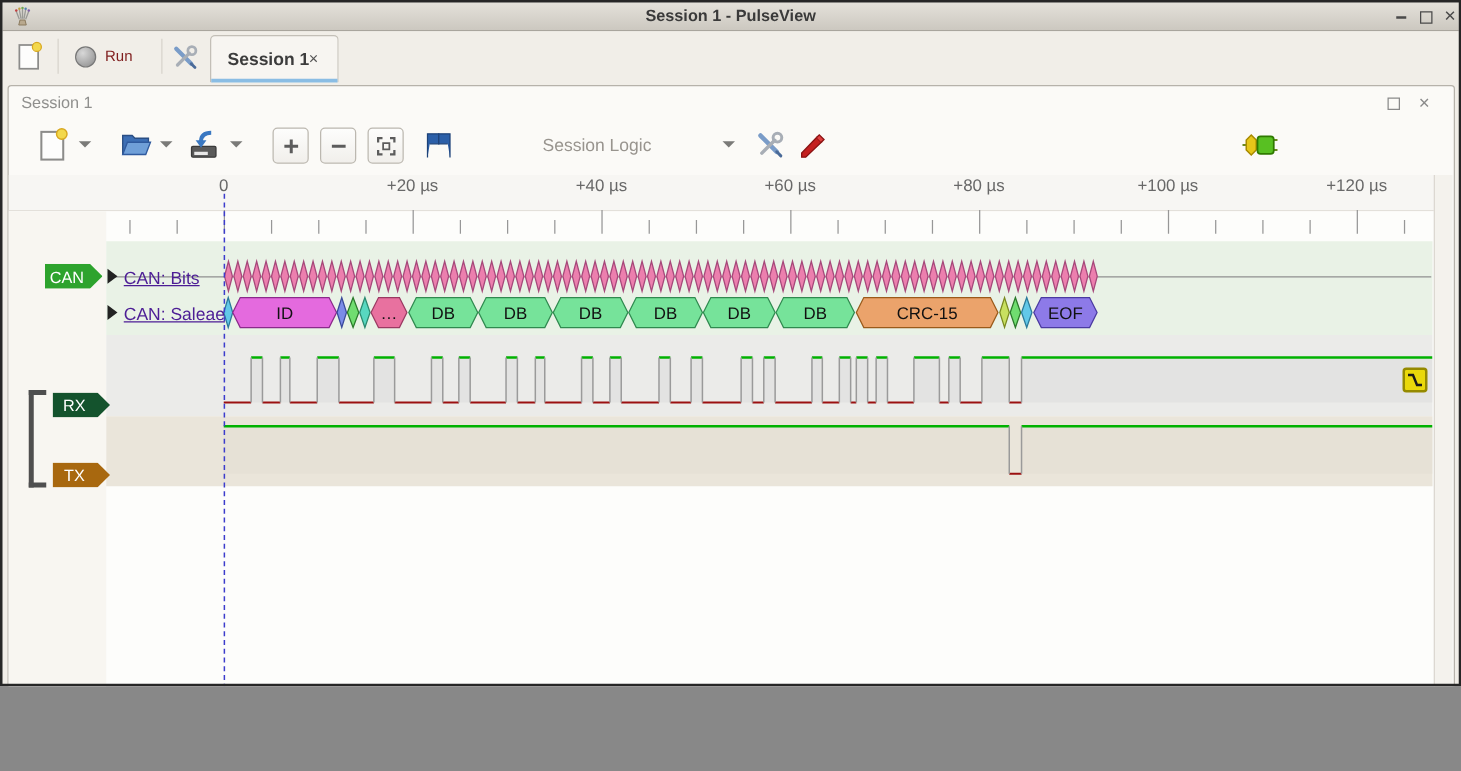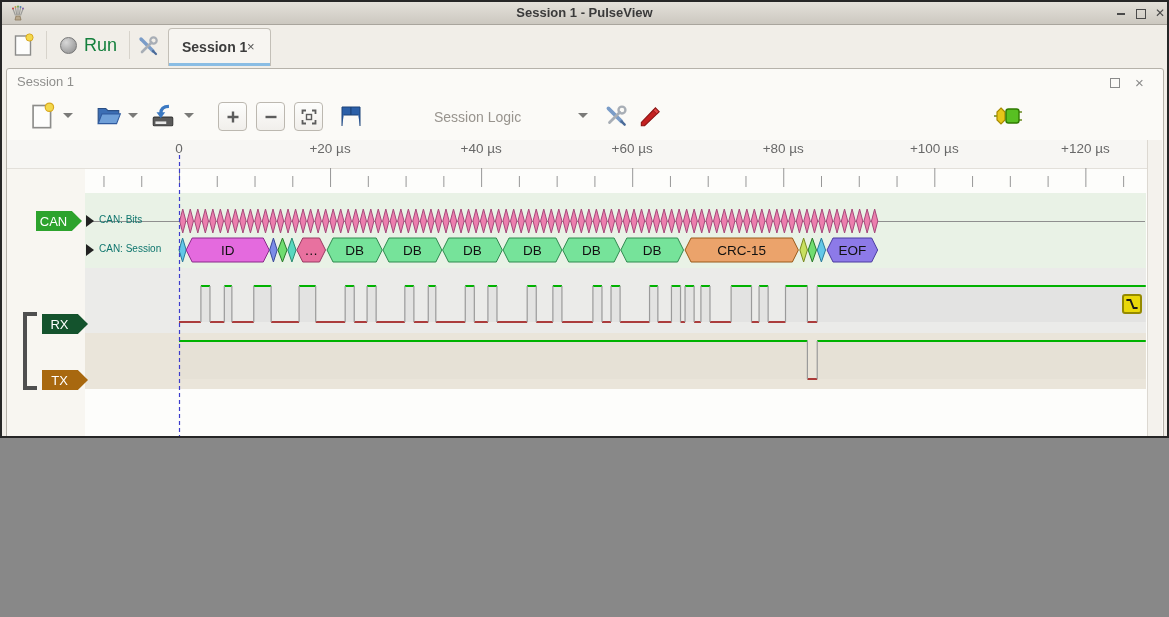--- a/index.html
+++ b/index.html
@@ -1,32 +1,32 @@
 <!DOCTYPE html>
 <html><head>
 <meta charset="utf-8">
 <style>
   html,body{margin:0;padding:0;background:#888;}
-  #window{position:relative;width:1169px;height:438px;background:#f1eee8;overflow:hidden;
+  #window{position:relative;width:1169px;height:549px;background:#f1eee8;overflow:hidden;
     font-family:"Liberation Sans","DejaVu Sans",sans-serif;}
   .abs{position:absolute;}
   #frame{position:absolute;inset:0;border:2px solid #262626;pointer-events:none;z-index:99;}
   
   #titlebar{left:2px;top:2px;width:1165px;height:22px;background:linear-gradient(#e4e1da,#ccc8c0);
     border-bottom:1px solid #a9a59d;}
   #title{width:100%;text-align:center;line-height:22px;font-size:13px;font-weight:bold;color:#3a3a3a;}
   .winbtn{top:0;width:22px;height:22px;color:#4a4a4a;font-size:12px;text-align:center;line-height:22px;cursor:default;}
   .sq{display:inline-block;width:8px;height:8px;border:1.5px solid #4a4a4a;vertical-align:middle;}
   .dash{display:inline-block;width:8px;height:0;border-top:2px solid #4a4a4a;vertical-align:middle;}
   
   #toolbar{left:2px;top:25px;width:1165px;height:40px;background:#f1eee8;}
   .vsep{top:6px;width:1px;height:28px;background:#d7d3cb;}
   #runbtn{left:52px;top:4px;width:70px;height:32px;display:flex;align-items:center;gap:7px;padding-left:6px;}
   #runled{width:15px;height:15px;border-radius:50%;background:radial-gradient(circle at 35% 30%,#d8d8d8,#8a8a8a);border:1px solid #777;}
-  #runlabel{font-size:18px;color:#15803d;}
+  #runlabel{font-size:12px;color:#7f1d1d;}
   #tab{left:166px;top:3px;width:101px;height:37px;background:#f7f5f1;border:1px solid #c3bfb7;border-bottom:none;border-radius:4px 4px 0 0;}
   #tablabel{left:13px;top:10px;font-size:14px;font-weight:bold;color:#3c3c3c;}
   #tabclose{left:78px;top:10px;font-size:13px;color:#555;}
   #tabline{left:0;bottom:0;width:100%;height:3px;background:#8abde4;}
   
   #panel{left:6px;top:68px;width:1156px;height:543px;background:#fbfaf7;border:1px solid #b6b2aa;border-radius:3px;}
   #paneltitle{left:10px;top:5px;font-size:13px;color:#8f8f8d;}
   .dockbtn{top:5px;font-size:13px;color:#8a8a8a;text-align:center;}
   
   .tbtn{display:flex;align-items:center;justify-content:center;}
@@ -34,21 +34,21 @@
   .zbtn{width:27px;height:27px;border:1px solid #bcb8b0;border-radius:4px;background:linear-gradient(#fdfdfc,#f1efeb);}
   .combo{height:30px;border:1px solid #c7c3bb;border-radius:3px;background:#fbfaf7;display:flex;align-items:center;
     justify-content:space-between;padding:0 12px;font-size:14px;color:#98948e;}
   #devlabel{font-size:14px;color:#98948e;}
   
   .band{left:85px;width:1061px;}
   
   .tag{height:20px;clip-path:polygon(0 0,78% 0,100% 50%,78% 100%,0 100%);color:#fff;font-size:13px;
     display:flex;align-items:center;justify-content:center;padding-right:11px;box-sizing:border-box;width:46px;}
   .expander{width:0;height:0;border-top:6px solid transparent;border-bottom:6px solid transparent;border-left:8px solid #222;}
-  .rowlabel{font-size:10px;color:#0f766e;}
+  .rowlabel{font-size:14px;color:#4c1d95;text-decoration:underline;}
   #bracket{border-left:4px solid #4f4f4f;border-top:4px solid #4f4f4f;border-bottom:4px solid #4f4f4f;}
   #trigbadge{width:20px;height:20px;border:2px solid #958a00;border-radius:3px;background:#e9d80a;box-sizing:border-box;}
   #overlay{left:0;top:0;z-index:5;pointer-events:none;}
   .z6{z-index:6;}
 </style>
 </head>
 <body>
 
 <div id="window">
 
@@ -181,21 +181,21 @@
   <div class="abs band" style="top:333px;height:56px;background:#eae5da"></div>
   <div class="abs" style="left:1147px;top:140px;width:14px;height:463px;background:#f4f2ed;border-left:1px solid #dcd8d1"></div>
   <div class="abs" style="left:86px;top:599px;width:24px;height:5px;background:#b9b9b6;border-radius:2px"></div>
 
   <div class="abs tag z6" style="left: 36px; top: 211px; background: rgb(45, 163, 45);">
     <span>CAN</span>
     </div>
   <div class="abs expander z6" style="left:86px;top:215px"></div>
   <div class="abs rowlabel z6" style="left:99px;top:214px">CAN: Bits</div>
   <div class="abs expander z6" style="left:86px;top:244px"></div>
-  <div class="abs rowlabel z6" style="left:99px;top:243px">CAN: Session</div>
+  <div class="abs rowlabel z6" style="left:99px;top:243px">CAN: Saleae</div>
   <div id="bracket" class="abs" style="left:23px;top:312px;width:10px;height:70px"></div>
   <div class="abs tag z6" style="left: 42px; top: 314px; background: #14532d;">
     <span>RX</span>
     </div>
   <div class="abs tag z6" style="left: 42px; top: 370px; background: rgb(168, 104, 15);">
     <span>TX</span>
     </div>
 
   <div id="trigbadge" class="abs z6 tbtn" style="left:1122px;top:294px">
     <svg width="16" height="16" viewBox="0 0 20 20">

